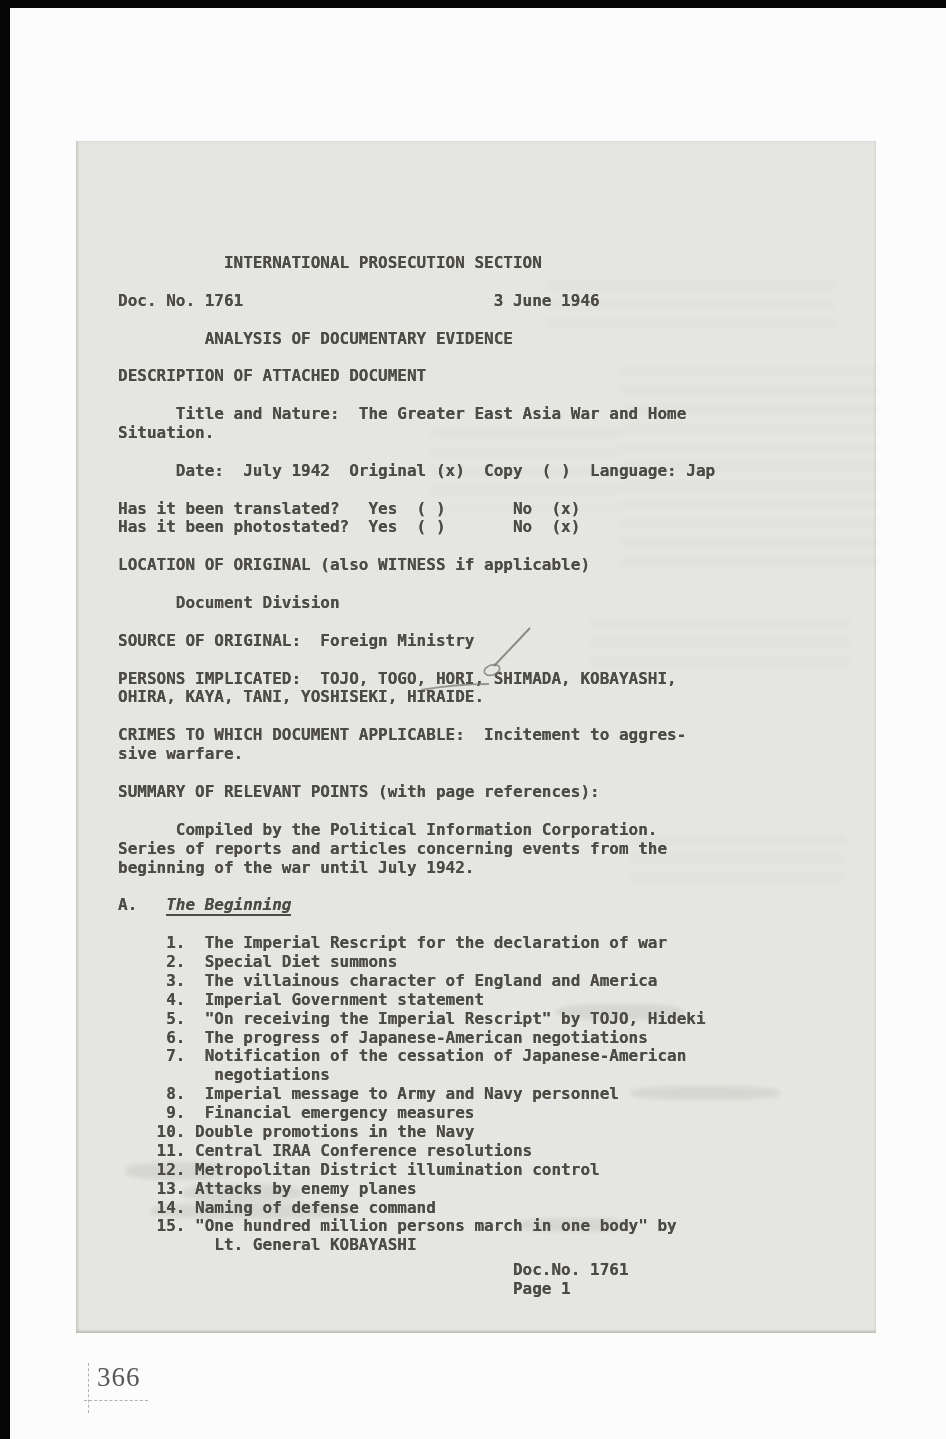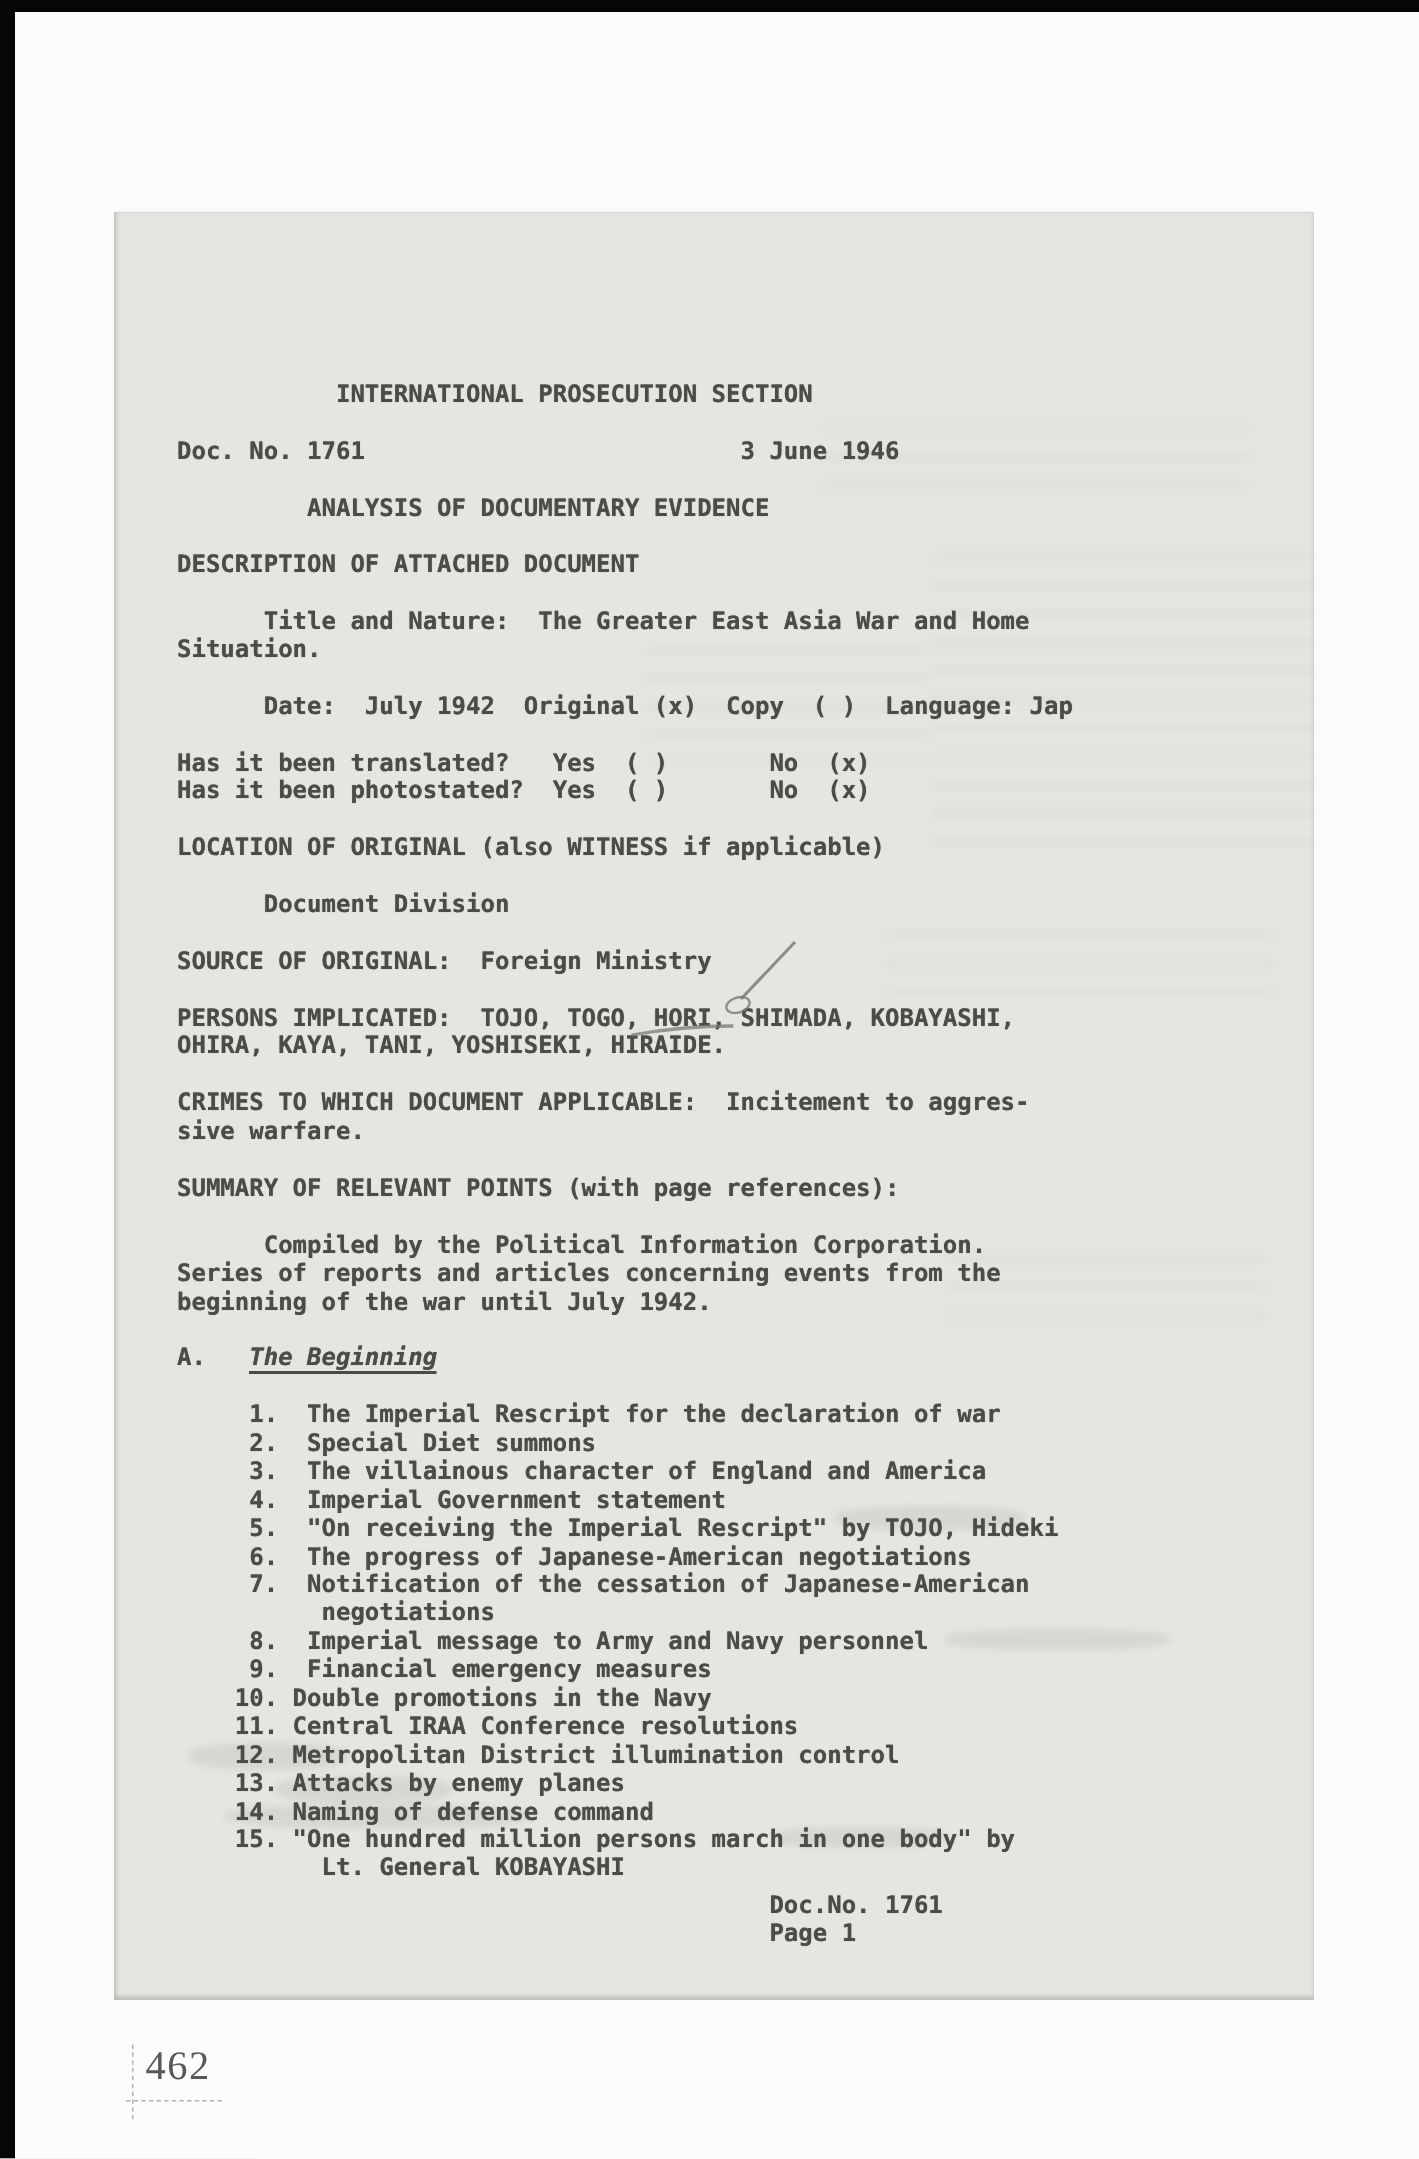--- a/index.html
+++ b/index.html
@@ -78,15 +78,15 @@
 
   <div class="typewritten"><div class="line">           INTERNATIONAL PROSECUTION SECTION</div><div class="line"> </div><div class="line">Doc. No. 1761                          3 June 1946</div><div class="line"> </div><div class="line">         ANALYSIS OF DOCUMENTARY EVIDENCE</div><div class="line"> </div><div class="line">DESCRIPTION OF ATTACHED DOCUMENT</div><div class="line"> </div><div class="line">      Title and Nature:  The Greater East Asia War and Home</div><div class="line">Situation.</div><div class="line"> </div><div class="line">      Date:  July 1942  Original (x)  Copy  ( )  Language: Jap</div><div class="line"> </div><div class="line">Has it been translated?   Yes  ( )       No  (x)</div><div class="line">Has it been photostated?  Yes  ( )       No  (x)</div><div class="line"> </div><div class="line">LOCATION OF ORIGINAL (also WITNESS if applicable)</div><div class="line"> </div><div class="line">      Document Division</div><div class="line"> </div><div class="line">SOURCE OF ORIGINAL:  Foreign Ministry</div><div class="line"> </div><div class="line">PERSONS IMPLICATED:  TOJO, TOGO, HORI, SHIMADA, KOBAYASHI,</div><div class="line">OHIRA, KAYA, TANI, YOSHISEKI, HIRAIDE.</div><div class="line"> </div><div class="line">CRIMES TO WHICH DOCUMENT APPLICABLE:  Incitement to aggres-</div><div class="line">sive warfare.</div><div class="line"> </div><div class="line">SUMMARY OF RELEVANT POINTS (with page references):</div><div class="line"> </div><div class="line">      Compiled by the Political Information Corporation.</div><div class="line">Series of reports and articles concerning events from the</div><div class="line">beginning of the war until July 1942.</div><div class="line"> </div><div class="line"><span>A.   </span><span class="u">The Beginning</span></div><div class="line"> </div><div class="line">     1.  The Imperial Rescript for the declaration of war</div><div class="line">     2.  Special Diet summons</div><div class="line">     3.  The villainous character of England and America</div><div class="line">     4.  Imperial Government statement</div><div class="line">     5.  "On receiving the Imperial Rescript" by TOJO, Hideki</div><div class="line">     6.  The progress of Japanese-American negotiations</div><div class="line">     7.  Notification of the cessation of Japanese-American</div><div class="line">          negotiations</div><div class="line">     8.  Imperial message to Army and Navy personnel</div><div class="line">     9.  Financial emergency measures</div><div class="line">    10. Double promotions in the Navy</div><div class="line">    11. Central IRAA Conference resolutions</div><div class="line">    12. Metropolitan District illumination control</div><div class="line">    13. Attacks by enemy planes</div><div class="line">    14. Naming of defense command</div><div class="line">    15. "One hundred million persons march in one body" by</div><div class="line">          Lt. General KOBAYASHI</div><div class="line" style="margin-top: 6px;">                                         Doc.No. 1761</div><div class="line">                                         Page 1</div></div>
 </div>
 
 <svg class="pencil-svg" width="946" height="1439" viewBox="0 0 946 1439">
   <path d="M530,628 L494,666" stroke="#7a7a72" stroke-width="2" fill="none" opacity="0.85"></path>
   <ellipse cx="492" cy="670" rx="8" ry="5" stroke="#7a7a72" stroke-width="1.6" fill="none" opacity="0.8" transform="rotate(-18 492 670)"></ellipse>
   <path d="M421,690 Q455,684 489,684" stroke="#7a7a72" stroke-width="2.2" fill="none" opacity="0.75"></path>
 </svg>
 
-<div class="stamp">462</div>
+<div class="stamp">366</div>
 <div class="crop-v"></div>
 <div class="crop-h"></div>
 
 </body></html>

